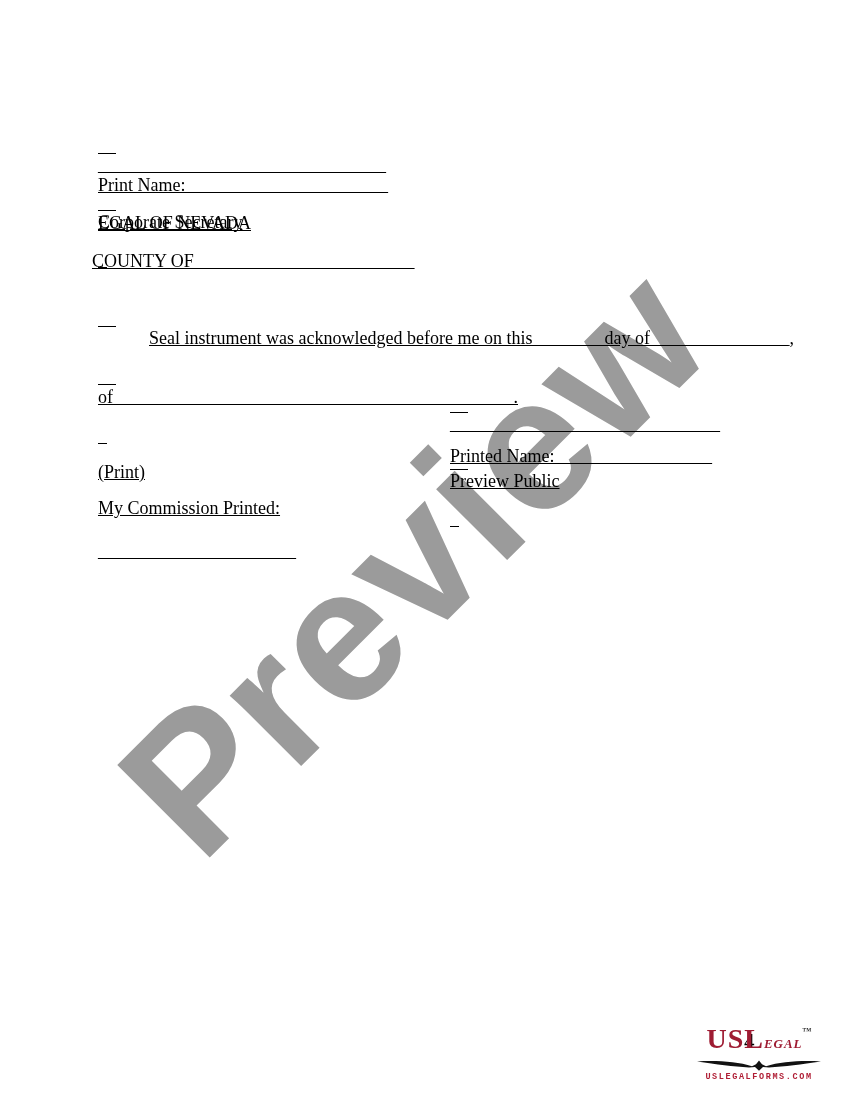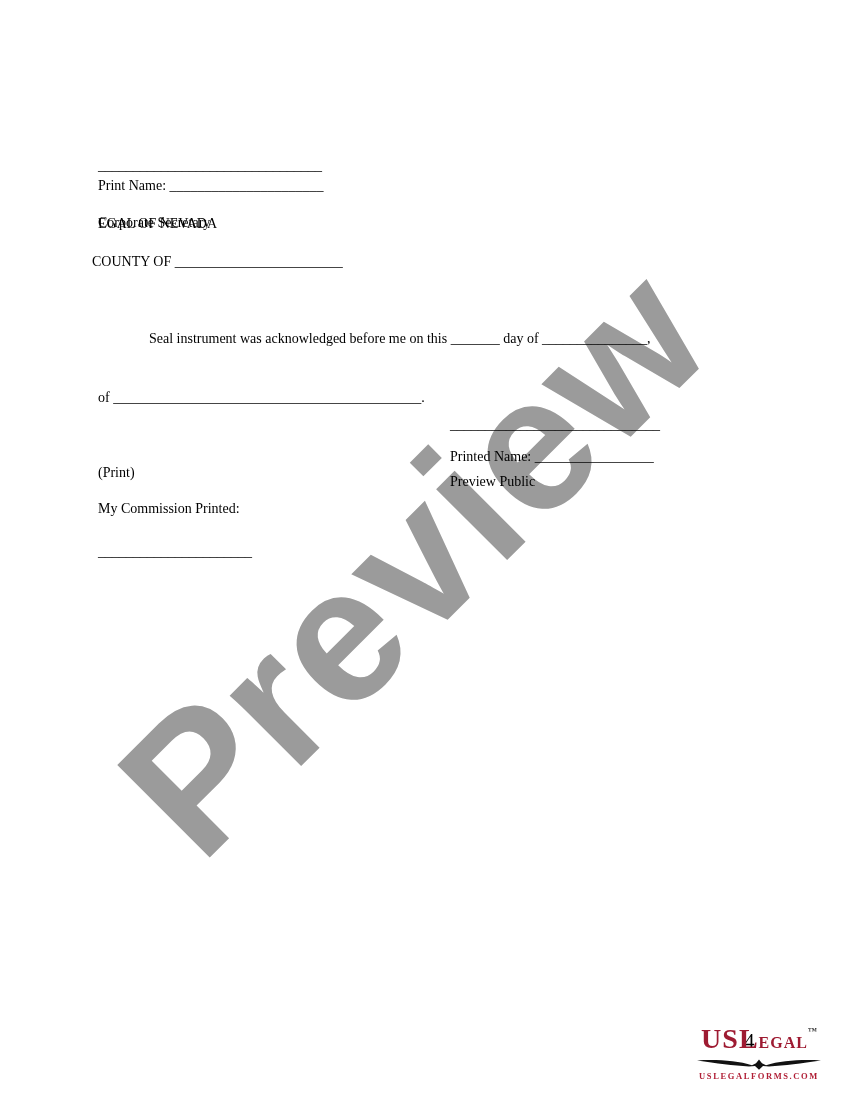--- a/index.html
+++ b/index.html
@@ -7,24 +7,25 @@
     position: relative;
     width: 850px;
     height: 1100px;
     background: #ffffff;
     overflow: hidden;
     font-family: "Liberation Serif", serif;
     color: #000000;
   }
   .abs { position: absolute; }
   .doc {
-    font-size: 14px;
+    font-size: 18px;
     line-height: 19px;
     white-space: pre;
     z-index: 2;
+    text-decoration: underline;
   }
   .para { line-height: 19.5px; }
   .para .indent { padding-left: 51px; }
   .watermark {
     position: absolute;
     left: 413px;
     top: 561px;
     transform: translate(-50%, -50%) rotate(-45deg);
     font-family: "Liberation Sans", sans-serif;
     font-weight: bold;
@@ -52,29 +53,29 @@
     text-align: center;
     z-index: 3;
   }
   .logo-text {
     font-family: "Liberation Serif", serif;
     font-weight: bold;
     line-height: 30px;
     white-space: nowrap;
   }
   .logo-large { font-size: 28px; letter-spacing: 1px; }
-  .logo-small { font-size: 16px; letter-spacing: 1px; }
+  .logo-small { font-size: 13px; letter-spacing: 1px; font-style: italic; }
   .logo-tm {
     font-size: 9px;
     vertical-align: 14px;
     letter-spacing: 0;
   }
   .logo-eagle { display: block; margin: 1px auto 1px auto; }
   .logo-site {
-    font-family: Liberation Serif, serif;
+    font-family: Liberation Mono, monospace;
     font-weight: bold;
     font-size: 8.5px;
     letter-spacing: 1.6px;
     white-space: nowrap;
   }
 </style>
 </head>
 <body>
 
 <div class="page">

